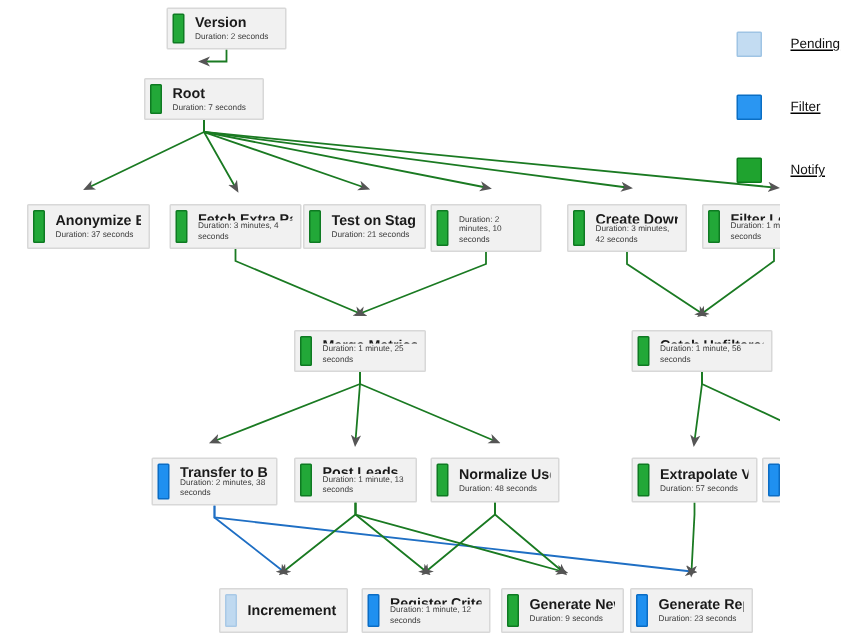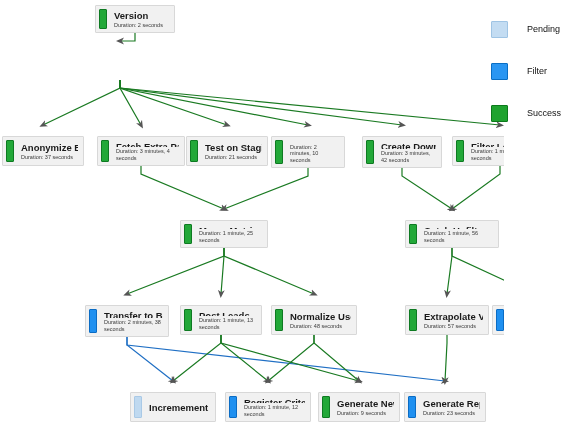--- a/index.html
+++ b/index.html
@@ -10,21 +10,21 @@
   body {
     width: 574px;
     height: 427px;
     position: relative;
     overflow: hidden;
     font-family: "Liberation Sans", sans-serif;
     -webkit-font-smoothing: antialiased;
   }
   #graph-canvas {
     position: absolute;
-    left: 0;
+    left: 16px;
     top: 0;
     width: 504px;
     height: 427px;
     overflow: hidden;
   }
   #edge-layer {
     position: absolute;
     left: 0;
     top: 0;
     width: 574px;
@@ -96,20 +96,21 @@
     text-align: center;
   }
 
   
   #legend {
     position: absolute;
     right: 0;
     top: 0;
     width: 92px;
     padding: 8px 0 0 0;
+    text-decoration: underline;
   }
   .legend-row {
     display: flex;
     align-items: center;
     height: 42px;
     padding-left: 9px;
   }
   .legend-swatch {
     width: 17px;
     height: 17px;
@@ -173,20 +174,27 @@
       <path d="M534,335 L534,343 L564,381" fill="none" stroke="#1f6fc4" stroke-width="1.2" marker-end="url(#arrow-head)"></path>
     </svg>
   <div id="node-layer">
       <div class="node" style="left: 95px; top: 5px; width: 80px; height: 28px;">
         <div class="node-status success"></div>
         <div class="node-body">
           <div class="node-title">Version</div>
           <div class="node-duration">Duration: 2 seconds</div>
         </div>
       </div>
+      <div class="node" style="left: 80px; top: 52px; width: 80px; height: 28px;">
+        <div class="node-status success"></div>
+        <div class="node-body">
+          <div class="node-title">Root</div>
+          <div class="node-duration">Duration: 7 seconds</div>
+        </div>
+      </div>
       <div class="node" style="left: 2px; top: 136px; width: 82px; height: 30px;">
         <div class="node-status success"></div>
         <div class="node-body">
           <div class="node-title">Anonymize Bef...</div>
           <div class="node-duration">Duration: 37 seconds</div>
         </div>
       </div>
       <div class="node" style="left: 97px; top: 136px; width: 88px; height: 30px;">
         <div class="node-status success"></div>
         <div class="node-body">
@@ -311,15 +319,15 @@
     <div class="legend-row">
       <div class="legend-swatch pending"></div>
       <div class="legend-label">Pending</div>
     </div>
     <div class="legend-row">
       <div class="legend-swatch running"></div>
       <div class="legend-label">Filter</div>
     </div>
     <div class="legend-row">
       <div class="legend-swatch success"></div>
-      <div class="legend-label">Success</div>
+      <div class="legend-label">Notify</div>
     </div>
   </div>
 
 </body></html>

